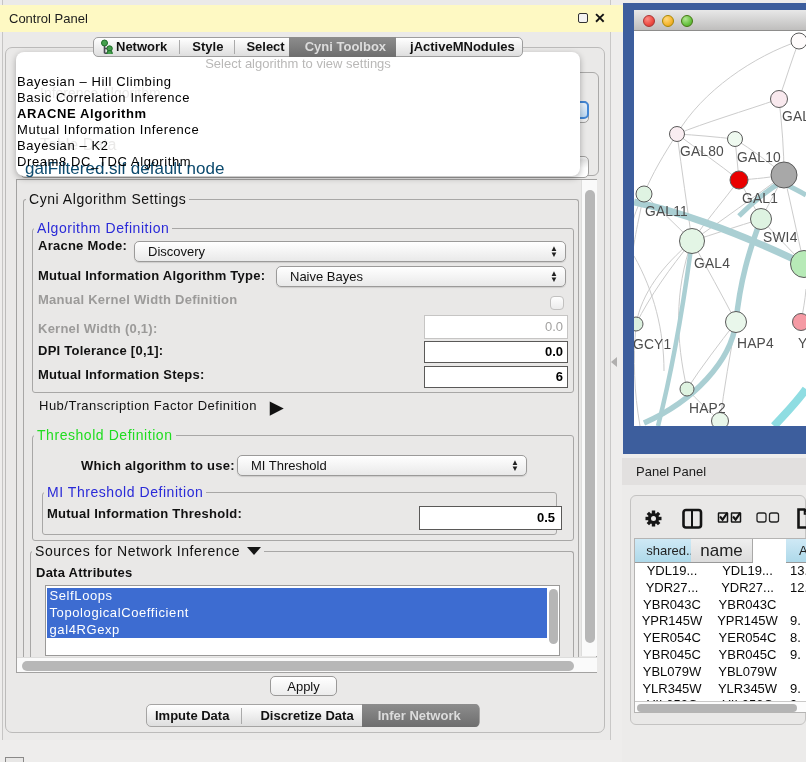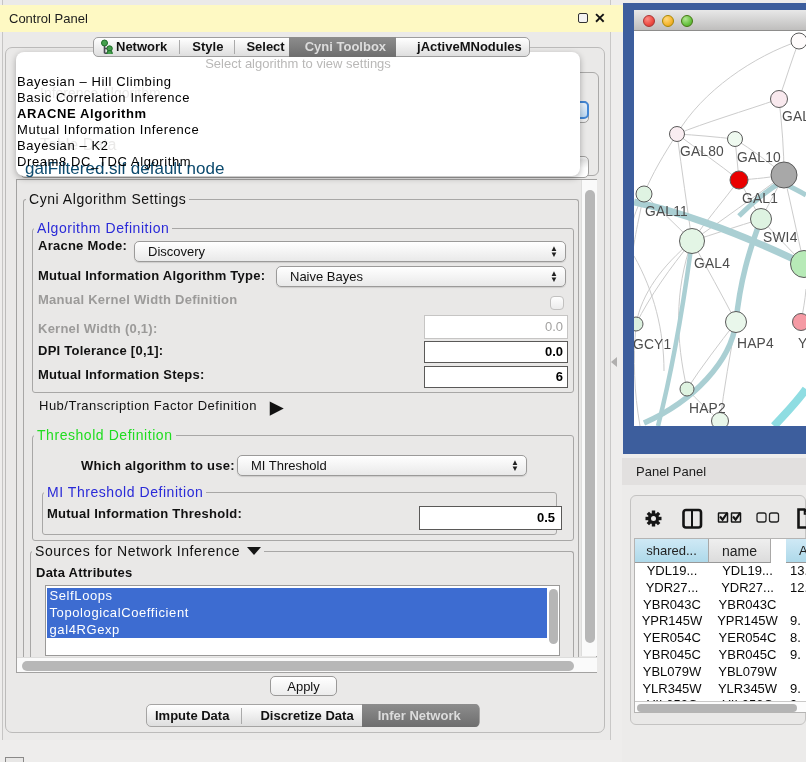--- a/index.html
+++ b/index.html
@@ -171,21 +171,21 @@
           <circle cx="5.5" cy="5" r="3"></circle>
           <circle cx="10.6" cy="10.5" r="2.7"></circle>
           <circle cx="10.6" cy="15.2" r="2.7"></circle>
         </g>
       </svg>Network</div>
     <div class="sep"></div>
   <div class="tab" style="padding:0 11px 0 12px;">Style</div>
     <div class="sep"></div>
   <div class="tab" style="padding:0 4px 0 11px;">Select</div>
   <div class="tab sel" style="padding:0 10px 0 16px;">Cyni Toolbox</div>
-  <div class="tab" style="padding:0 7px 0 21px;">jActiveMNodules</div>
+  <div class="tab" style="padding:0 7px 0 14px;">jActiveMNodules</div>
 </div>
 
 <div id="net">
   <div id="net-title">
     <div class="tl" style="left:9px;background:radial-gradient(circle at 35% 30%,#fb8b84,#ee4b42 60%,#c33932);border:0.5px solid #a33;"></div>
     <div class="tl" style="left:28px;background:radial-gradient(circle at 35% 30%,#ffd97d,#f5b52e 60%,#cf9222);border:0.5px solid #a80;"></div>
     <div class="tl" style="left:47px;background:radial-gradient(circle at 35% 30%,#b3e693,#67c23f 60%,#4f9e2c);border:0.5px solid #471;"></div>
   </div>
   <div id="canvas">
     <svg width="172" height="395" viewBox="0 0 172 395" style="position:absolute;left:0;top:0;">
@@ -295,21 +295,21 @@
   <g fill="none" stroke="#222" stroke-width="1.3">
     <rect x="117" y="8" width="9" height="9" rx="2"></rect>
     <rect x="129.5" y="8" width="9" height="9" rx="2"></rect>
   </g>
 
   <path d="M158.5,4.5 h6 l4,4.5 v13.5 h-10 z" fill="none" stroke="#141414" stroke-width="2.6"></path>
   <path d="M164.5,4.5 v4.5 h4" fill="none" stroke="#141414" stroke-width="1.6"></path>
 </svg>
 <div id="tbl">
   <div class="abs" style="left:0;top:0;width:74px;height:24px;background:linear-gradient(#cfe9f5,#aed9ea);border-right:1px solid #a9a8a7;border-bottom:1px solid #999;text-align:center;line-height:24px;font-size:13px;color:#222;">shared...</div>
-  <div class="abs" style="left:74px;top:0;width:62px;height:24px;background:linear-gradient(#efefef,#dcdcdc);border-right:1px solid #a9a8a7;border-bottom:1px solid #999;text-align:center;line-height:24px;font-size:14px;color:#222;">name</div>
+  <div class="abs" style="left:56px;top:0;width:62px;height:24px;background:linear-gradient(#efefef,#dcdcdc);border-right:1px solid #a9a8a7;border-bottom:1px solid #999;text-align:center;line-height:24px;font-size:17px;color:#222;">name</div>
   <div class="abs" style="left:151px;top:0;width:20px;height:24px;background:linear-gradient(#cfe9f5,#aed9ea);border-bottom:1px solid #999;text-align:left;line-height:24px;font-size:13px;color:#222;padding-left:13px;">A</div>
   <div class="abs" id="trows" style="left:0;top:24px;width:171px;font-size:13px;color:#0a0a0a;">
       <div style="position:relative;height:16.8px;line-height:16.8px;">
         <span style="position:absolute;left:0;width:74px;text-align:center;">YDL19...</span>
         <span style="position:absolute;left:74px;width:77px;text-align:center;">YDL19...</span>
         <span style="position:absolute;left:155px;">13...</span>
       </div>
       <div style="position:relative;height:16.8px;line-height:16.8px;">
         <span style="position:absolute;left:0;width:74px;text-align:center;">YDR27...</span>
         <span style="position:absolute;left:74px;width:77px;text-align:center;">YDR27...</span>

